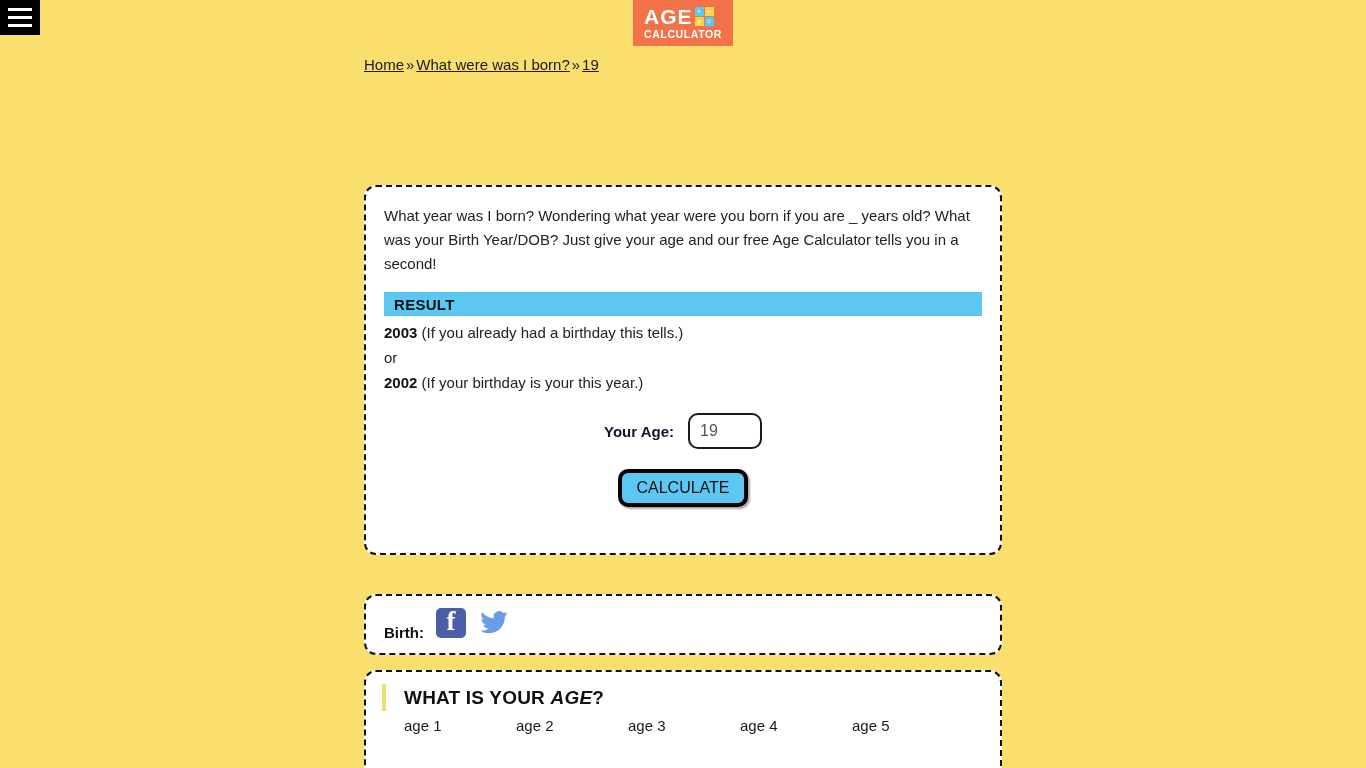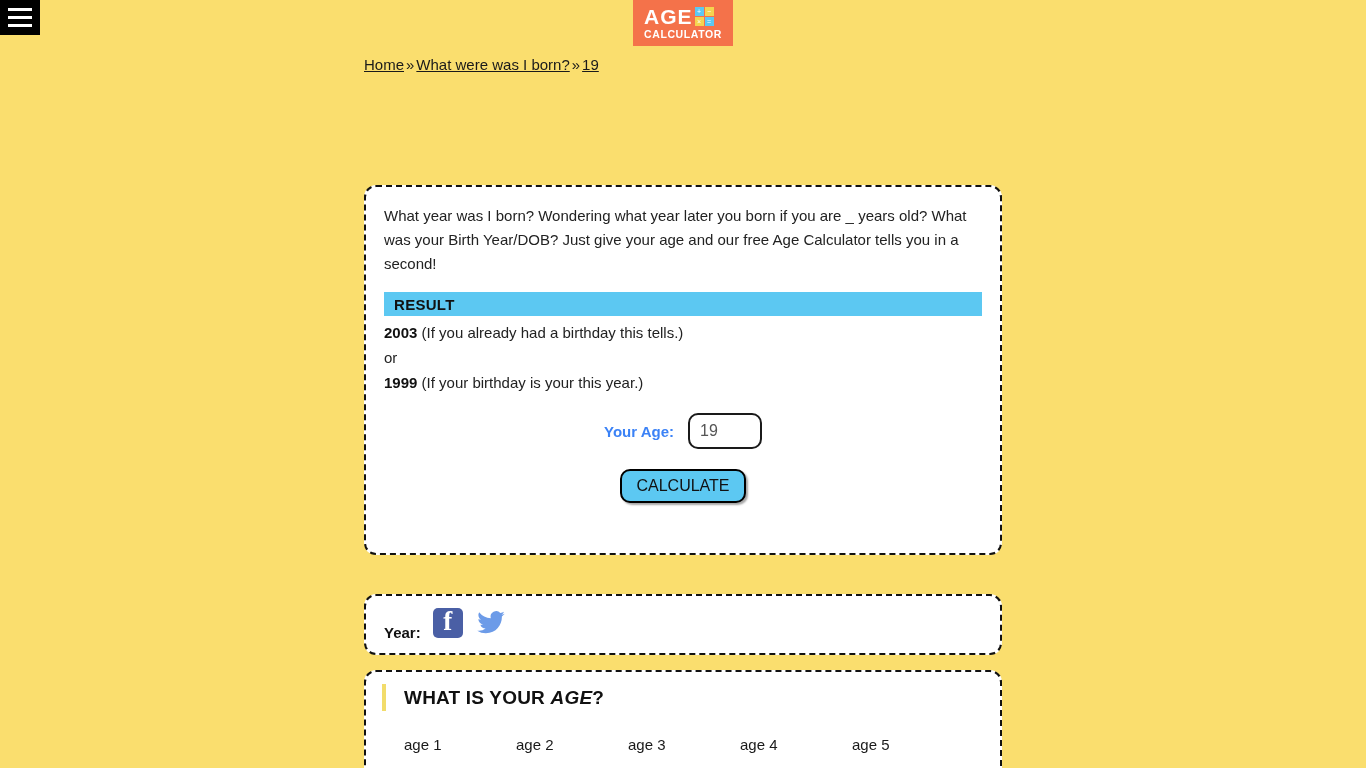--- a/index.html
+++ b/index.html
@@ -180,21 +180,21 @@
   .age-row {
     display: flex;
     align-items: center;
     justify-content: center;
     gap: 14px;
     margin-top: 22px;
   }
   .age-label {
     font-size: 15px;
     font-weight: bold;
-    color: #3b82f6;
+    color: #0f172a;
   }
   .age-input {
     width: 74px;
     height: 36px;
     border: 2px solid #1a1a1a;
     border-radius: 10px;
     background: #ffffff;
     font-family: "Liberation Sans", sans-serif;
     font-size: 16px;
     color: #555555;
@@ -202,21 +202,21 @@
     outline: none;
   }
 
   .calc-row {
     display: flex;
     justify-content: center;
     margin-top: 20px;
   }
   .calc-btn {
     background: #5cc8f2;
-    border: 2px solid #000000;
+    border: 4px solid #000000;
     border-radius: 10px;
     font-family: "Liberation Sans", sans-serif;
     font-size: 16px;
     color: #111111;
     padding: 6px 14px;
     cursor: pointer;
     box-shadow: 2px 2px 2px rgba(0,0,0,0.35);
   }
 
   
@@ -276,21 +276,21 @@
   .section-title {
     font-size: 19px;
     font-weight: bold;
     color: #111111;
     letter-spacing: 0.2px;
   }
   .section-title em { font-style: italic; }
 
   .age-links {
     display: flex;
-    margin: 25px 0 0 38px;
+    margin: 6px 0 0 38px;
     width: 560px;
   }
   .age-links a {
     flex: 1;
     font-size: 15px;
     color: #1a1a1a;
     text-decoration: none;
   }
 </style>
 </head>
@@ -317,47 +317,47 @@
       <div class="logo-word">CALCULATOR</div>
     </div>
   </div>
 </div>
 
 <div class="breadcrumb">
   <a href="#">Home</a><span class="sep">»</span><a href="#">What were was I born?</a><span class="sep">»</span><a href="#">19</a>
 </div>
 
 <div class="card" id="main-card">
-  <div class="desc">What year was I born? Wondering what year later you born if you are _ years old? What was your Birth Year/DOB? Just give your age and our free Age Calculator tells you in a second!</div>
+  <div class="desc">What year was I born? Wondering what year were you born if you are _ years old? What was your Birth Year/DOB? Just give your age and our free Age Calculator tells you in a second!</div>
 
   <div class="result-bar">RESULT</div>
 
   <div class="result-line">
     <b>2003</b>
     <span>(If you already had a birthday this tells.)</span>
   </div>
   <div class="result-line">or</div>
   <div class="result-line">
-    <b>1999</b>
+    <b>2002</b>
     <span>(If your birthday is your this year.)</span>
   </div>
 
   <div class="age-row">
     <div class="age-label">Your Age:</div>
     <input class="age-input" type="text" value="19" style="">
   </div>
 
   <div class="calc-row">
     <button class="calc-btn">CALCULATE</button>
   </div>
 </div>
 
 <div class="card" id="share-card">
   <div class="share-inner">
-    <div class="share-label">Year:</div>
+    <div class="share-label">Birth:</div>
     <div class="fb-icon"></div>
     <svg class="tw-icon" viewBox="0 0 24 24">
       <path fill="#6c9be8" d="M23 4.6c-.8.4-1.7.6-2.6.8a4.5 4.5 0 0 0 2-2.5c-.9.5-1.9.9-2.9 1.1a4.5 4.5 0 0 0-7.7 4.1A12.8 12.8 0 0 1 2.5 3.3a4.5 4.5 0 0 0 1.4 6 4.4 4.4 0 0 1-2-.6v.1c0 2.2 1.5 4 3.6 4.4a4.5 4.5 0 0 1-2 .1 4.5 4.5 0 0 0 4.2 3.1A9 9 0 0 1 1 18.1a12.7 12.7 0 0 0 6.9 2c8.3 0 12.8-6.9 12.8-12.8V6.7c.9-.6 1.6-1.4 2.3-2.1z"></path>
     </svg>
   </div>
 </div>
 
 <div class="card" id="age-card">
   <div class="section-head">
     <div class="accent-bar"></div>

